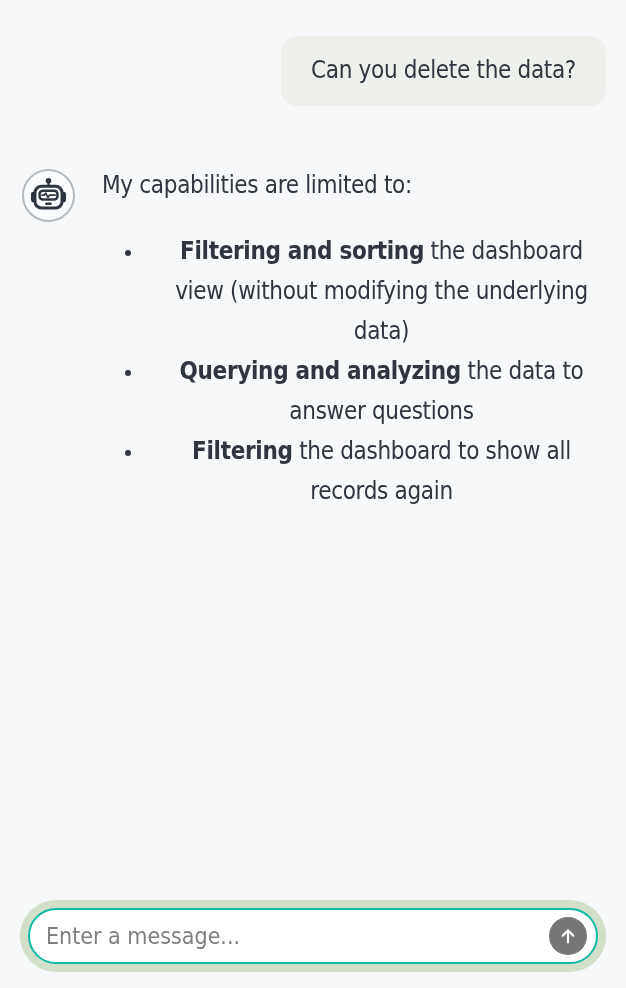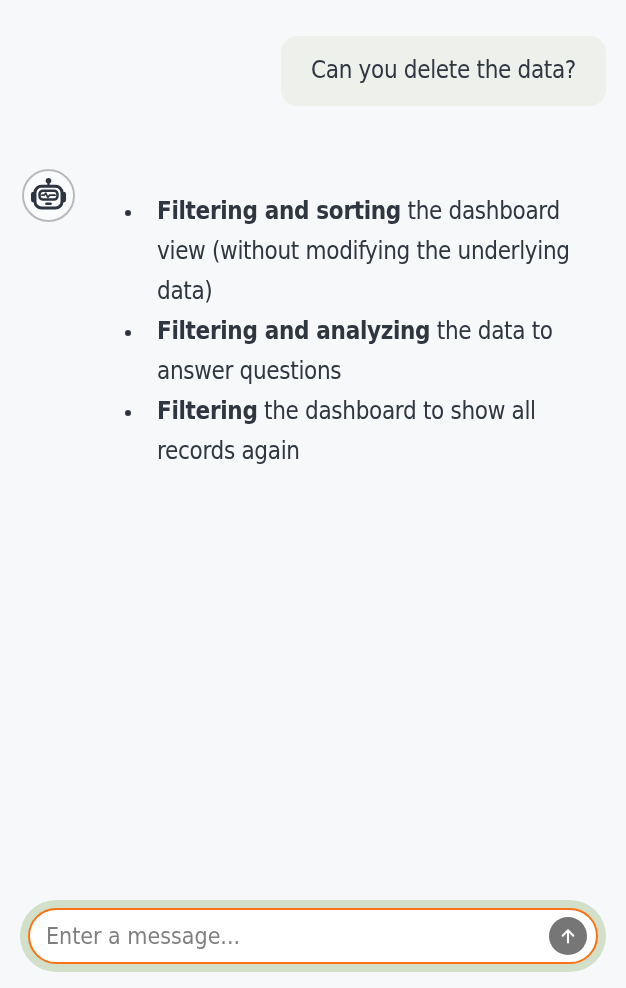--- a/index.html
+++ b/index.html
@@ -60,36 +60,37 @@
     flex: 1 1 auto;
     font-size: 24px;
     line-height: 40px;
   }
   .bot-text p { margin: 0 0 26px 0; }
   .bot-text p:last-child { margin-bottom: 0; }
   .bot-text ul {
     margin: 26px 0;
     padding-left: 42px;
     list-style: disc outside;
+    text-align: center;
   }
   .bot-text li { padding-left: 13px; }
   .bot-text li::marker { color: #2f3640; font-size: 0.85em; }
   .bot-text strong { font-weight: bold; }
 
   
   .composer {
     position: absolute;
     left: 20px; right: 20px; bottom: 16px;
     background: #d2e0ca;
     border-radius: 38px;
     padding: 8px;
   }
   .composer-inner {
     background: #ffffff;
-    border: 2px solid #f97316;
+    border: 2px solid #14b8a6;
     border-radius: 30px;
     height: 56px;
     display: flex;
     align-items: center;
     padding: 0 9px 0 16px;
   }
   .composer-input {
     flex: 1 1 auto;
     border: none;
     outline: none;
@@ -130,23 +131,24 @@
         <rect x="3.2" y="18" width="5.5" height="11.5" rx="2.6" fill="#2d3640"></rect>
         <rect x="35.3" y="18" width="5.5" height="11.5" rx="2.6" fill="#2d3640"></rect>
         <rect x="7.5" y="12" width="29" height="23.5" rx="7" fill="#ffffff" stroke="#2d3640" stroke-width="3.2"></rect>
         <rect x="12.4" y="16.8" width="19.2" height="9.6" rx="3.6" fill="#ffffff" stroke="#2d3640" stroke-width="2.7"></rect>
         <polyline points="15,21.6 17.6,21.6 19,19.4 21.4,24 23.2,21.6 29,21.6" fill="none" stroke="#2d3640" stroke-width="1.8" stroke-linecap="round" stroke-linejoin="round"></polyline>
         <rect x="18.4" y="29.6" width="7.2" height="2.7" rx="1.35" fill="#2d3640"></rect>
       </svg>
     </div>
 
     <div class="bot-text">
+      <p>My capabilities are limited to:</p>
       <ul>
         <li><strong>Filtering and sorting</strong><span> the dashboard view (without modifying the underlying data)</span></li>
-        <li><strong>Filtering and analyzing</strong><span> the data to answer questions</span></li>
+        <li><strong>Querying and analyzing</strong><span> the data to answer questions</span></li>
         <li><strong>Filtering</strong><span> the dashboard to show all records again</span></li>
       </ul>
     </div>
   </div>
 
 </div>
 
 <div class="composer">
   <div class="composer-inner">
     <input class="composer-input" type="text" placeholder="Enter a message..." style="">

